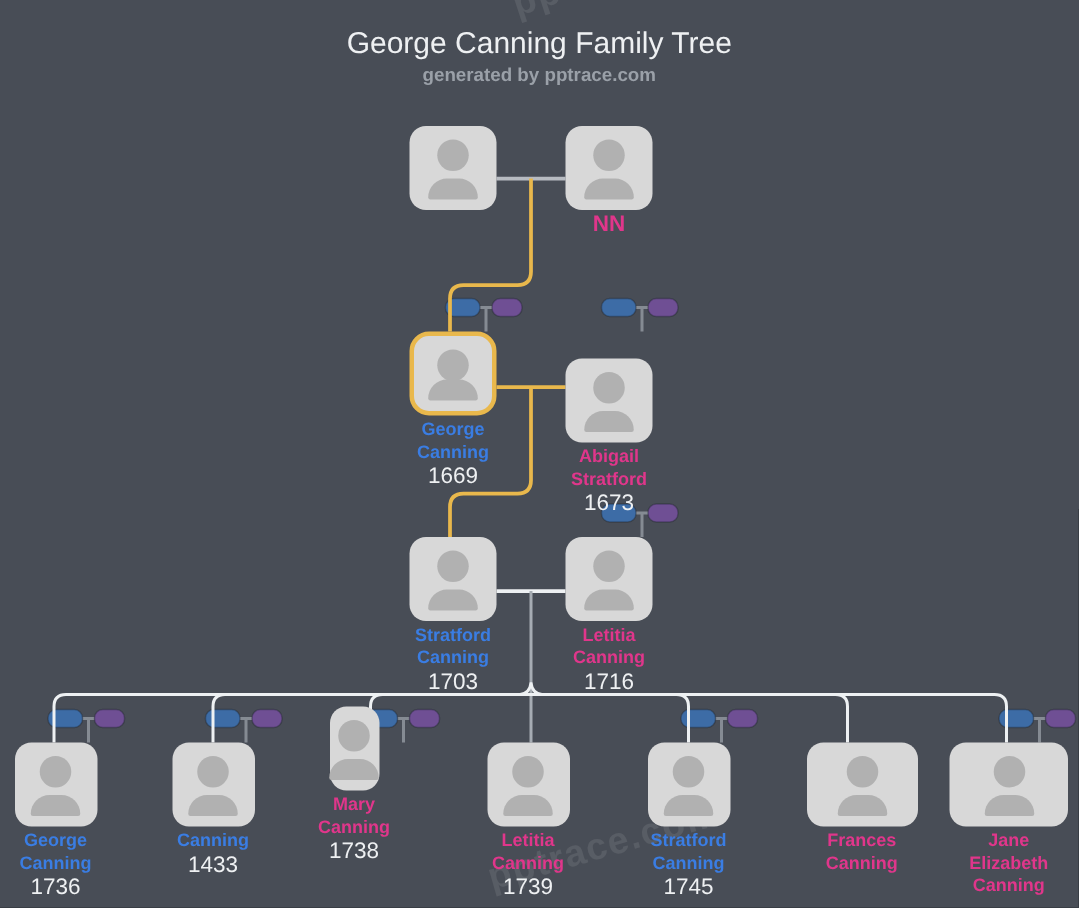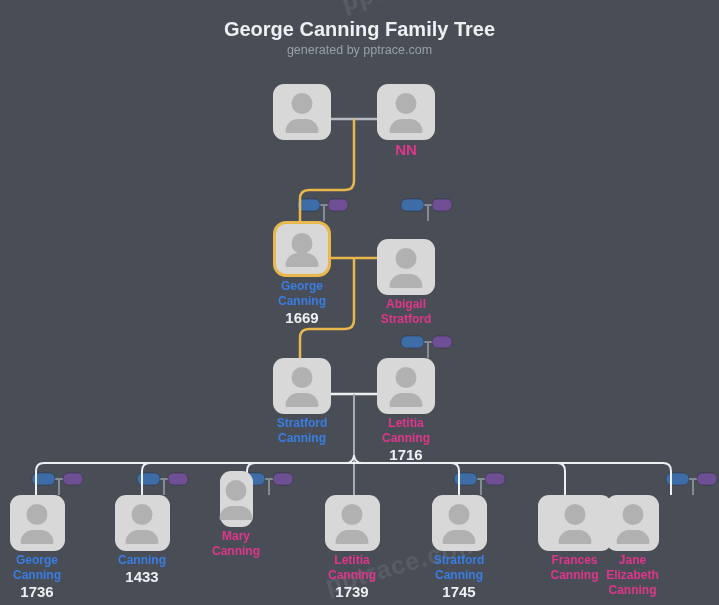--- a/index.html
+++ b/index.html
@@ -10,22 +10,22 @@
     -webkit-font-smoothing:antialiased;
   }
   .wm{
     position:absolute;z-index:1;font-weight:bold;font-size:25px;letter-spacing:1px;
     color:var(--watermark,rgba(255,255,255,.09));white-space:nowrap;pointer-events:none;
     transform-origin:left top;
   }
   .wm.top{left:338px;top:-10px;transform:rotate(-18deg);}
   .wm.bottom{left:322px;top:572px;transform:rotate(-16deg);}
   .header{position:absolute;z-index:2;top:17px;left:0;width:100%;text-align:center;}
-  .title{font-size:20px;font-weight:700;color:var(--title,#eef0f2);line-height:1.2;}
-  .subtitle{font-size:12.5px;color:var(--subtitle,#9aa0a8);margin-top:2px;}
+  .title{font-size:20px;font-weight:400;color:var(--title,#eef0f2);line-height:1.2;}
+  .subtitle{font-size:12.5px;color:var(--subtitle,#9aa0a8);margin-top:2px;font-weight:bold;}
   svg.lines{position:absolute;left:0;top:0;z-index:3;pointer-events:none;}
   svg.lines rect{pointer-events:auto;}
   .node{position:absolute;z-index:4;}
   .card{
     position:relative;width:100%;height:56px;background:var(--card,#d8d8d8);
     border-radius:11px;box-sizing:border-box;cursor:pointer;
   }
   .card.hl{border:3px solid var(--highlight,#e9b84c);border-radius:13px;}
   .head{
     position:absolute;left:50%;top:9px;width:21px;height:21px;border-radius:50%;
@@ -38,21 +38,21 @@
   }
   .label{
     position:absolute;top:58px;left:50%;width:124px;transform:translateX(-50%);
     text-align:center;line-height:15px;
   }
   .nm{font-size:12px;font-weight:bold;}
   .nm.big{font-size:15px;}
   .nm:empty,.yr:empty{display:none;}
   .male{color:var(--male,#3a7de3);}
   .female{color:var(--female,#e0368b);}
-  .yr{font-size:15px;line-height:17px;color:var(--year,#eef0f2);font-weight:bold;}
+  .yr{font-size:15px;line-height:17px;color:var(--year,#eef0f2);font-weight:normal;}
 </style>
 </head>
 <body>
 
 <div id="stage">
 
   <div class="wm top">pptrace.com</div>
   <div class="wm bottom">pptrace.com</div>
 
   <div class="header">
@@ -136,31 +136,33 @@
     </div>
   </div>
   <div class="node" style="left:377px;top:239px;width:58px">
     <div class="card">
       <span class="head"></span>
       <span class="shoulders"></span>
     </div>
     <div class="label">
       <div class="nm female">Abigail</div>
       <div class="nm female">Stratford</div>
+      <div class="yr">1673</div>
     </div>
   </div>
 
   <div class="node" style="left:273px;top:358px;width:58px">
     <div class="card">
       <span class="head"></span>
       <span class="shoulders"></span>
     </div>
     <div class="label">
       <div class="nm male">Stratford</div>
       <div class="nm male">Canning</div>
+      <div class="yr">1703</div>
     </div>
   </div>
   <div class="node" style="left:377px;top:358px;width:58px">
     <div class="card">
       <span class="head"></span>
       <span class="shoulders"></span>
     </div>
     <div class="label">
       <div class="nm female">Letitia</div>
       <div class="nm female">Canning</div>
@@ -190,20 +192,21 @@
     </div>
   </div>
   <div class="node" style="left:219.5px;top:471px;width:33px">
     <div class="card">
       <span class="head"></span>
       <span class="shoulders"></span>
     </div>
     <div class="label">
       <div class="nm female">Mary</div>
       <div class="nm female">Canning</div>
+      <div class="yr">1738</div>
     </div>
   </div>
   <div class="node" style="left:324.5px;top:495px;width:55px">
     <div class="card">
       <span class="head"></span>
       <span class="shoulders"></span>
     </div>
     <div class="label">
       <div class="nm female">Letitia</div>
       <div class="nm female">Canning</div>
@@ -225,21 +228,21 @@
     <div class="card">
       <span class="head"></span>
       <span class="shoulders"></span>
     </div>
     <div class="label">
       <div class="nm female">Frances</div>
       <div class="nm female">Canning</div>
 
     </div>
   </div>
-  <div class="node" style="left:606px;top:495px;width:53px">
+  <div class="node" style="left:633px;top:495px;width:79px">
     <div class="card">
       <span class="head"></span>
       <span class="shoulders"></span>
     </div>
     <div class="label">
       <div class="nm female">Jane</div>
       <div class="nm female">Elizabeth</div>
       <div class="nm female">Canning</div>
 
     </div>

